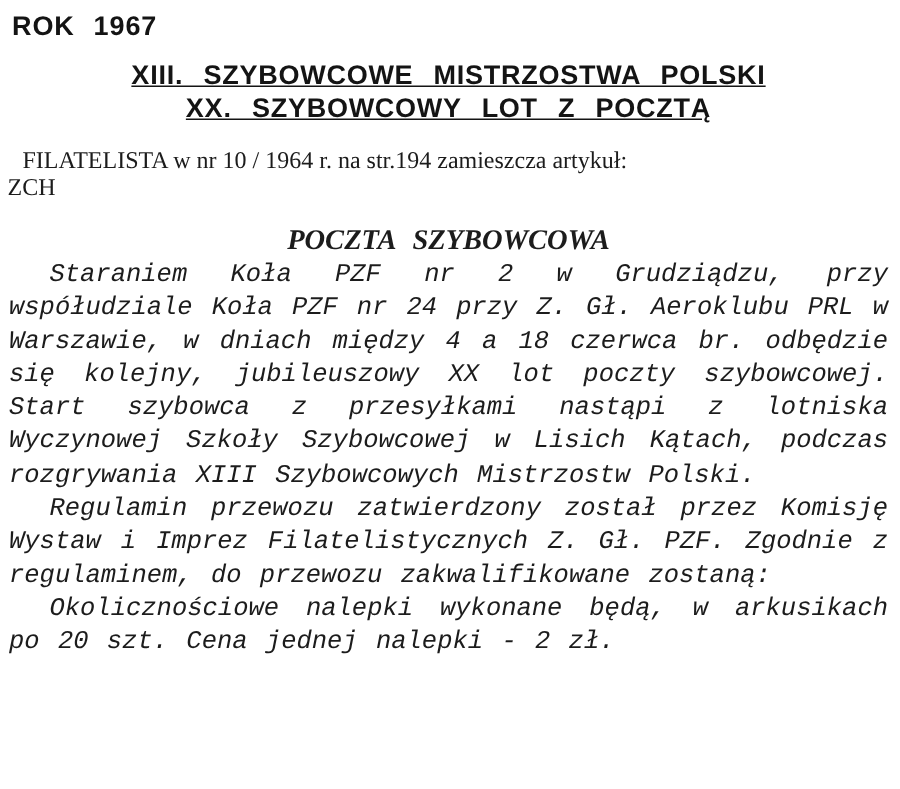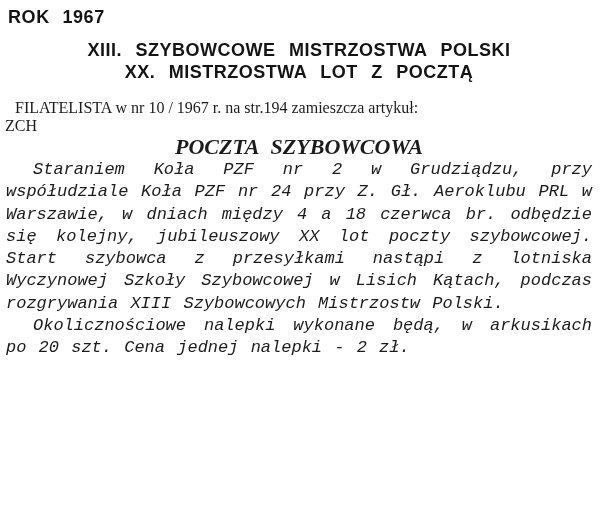--- a/index.html
+++ b/index.html
@@ -29,43 +29,44 @@
   .doc-title {
     font-family: "Liberation Sans", sans-serif;
     font-weight: bold;
     font-size: 18px;
     letter-spacing: 0.5px;
     word-spacing: 8px;
     text-align: center;
     line-height: 22px;
     margin-top: 11px;
     color: #141414;
+    text-decoration: underline;
   }
   .source-note {
     font-family: "Liberation Serif", serif;
     font-size: 16px;
     margin-top: 15px;
     text-indent: 9px;
     line-height: 19px;
   }
   .byline {
     font-family: "Liberation Serif", serif;
     font-size: 16px;
     line-height: 18px;
     margin-left: -1px;
   }
   .article-heading {
     font-family: "Liberation Serif", serif;
     font-style: italic;
     font-weight: bold;
-    font-size: 22px;
+    font-size: 19px;
     word-spacing: 7px;
     text-align: center;
     line-height: 21px;
-    margin-top: 1px;
+    margin-top: 15px;
   }
   .article-body {
     margin-top: 2px;
   }
   .para {
     font-family: Liberation Mono, monospace;
     font-style: italic;
     font-size: 17px;
     line-height: 22.3px;
     text-align: justify;
@@ -79,28 +80,29 @@
 </style>
 </head>
 <body>
 
 <div class="page">
 
   <div class="year-header">ROK 1967</div>
 
   <div class="doc-title">
     <div>XIII. SZYBOWCOWE MISTRZOSTWA POLSKI</div>
-    <div>XX. MISTRZOSTWA LOT Z POCZTĄ</div>
+    <div>XX. SZYBOWCOWY LOT Z POCZTĄ</div>
   </div>
 
-  <div class="source-note">FILATELISTA w nr 10 / 1967 r. na str.194 zamieszcza artykuł:</div>
+  <div class="source-note">FILATELISTA w nr 10 / 1964 r. na str.194 zamieszcza artykuł:</div>
 
   <div class="byline">ZCH</div>
 
   <div class="article-heading">POCZTA SZYBOWCOWA</div>
 
   <div class="article-body">
     <p class="para">Staraniem Koła PZF nr 2 w Grudziądzu, przy współudziale Koła PZF nr 24 przy Z. Gł. Aeroklubu PRL w Warszawie, w dniach między 4 a 18 czerwca br. odbędzie się kolejny, jubileuszowy XX lot poczty szybowcowej. Start szybowca z przesyłkami nastąpi z lotniska Wyczynowej Szkoły Szybowcowej w Lisich Kątach, podczas rozgrywania XIII Szybowcowych Mistrzostw Polski.</p>
+    <p class="para">Regulamin przewozu zatwierdzony został przez Komisję Wystaw i Imprez Filatelistycznych Z. Gł. PZF. Zgodnie z regulaminem, do przewozu zakwalifikowane zostaną:</p>
     <p class="para">Okolicznościowe nalepki wykonane będą, w arkusikach po 20 szt. Cena jednej nalepki - 2 zł.</p>
 
   </div>
 
 </div>
 
 </body></html>

